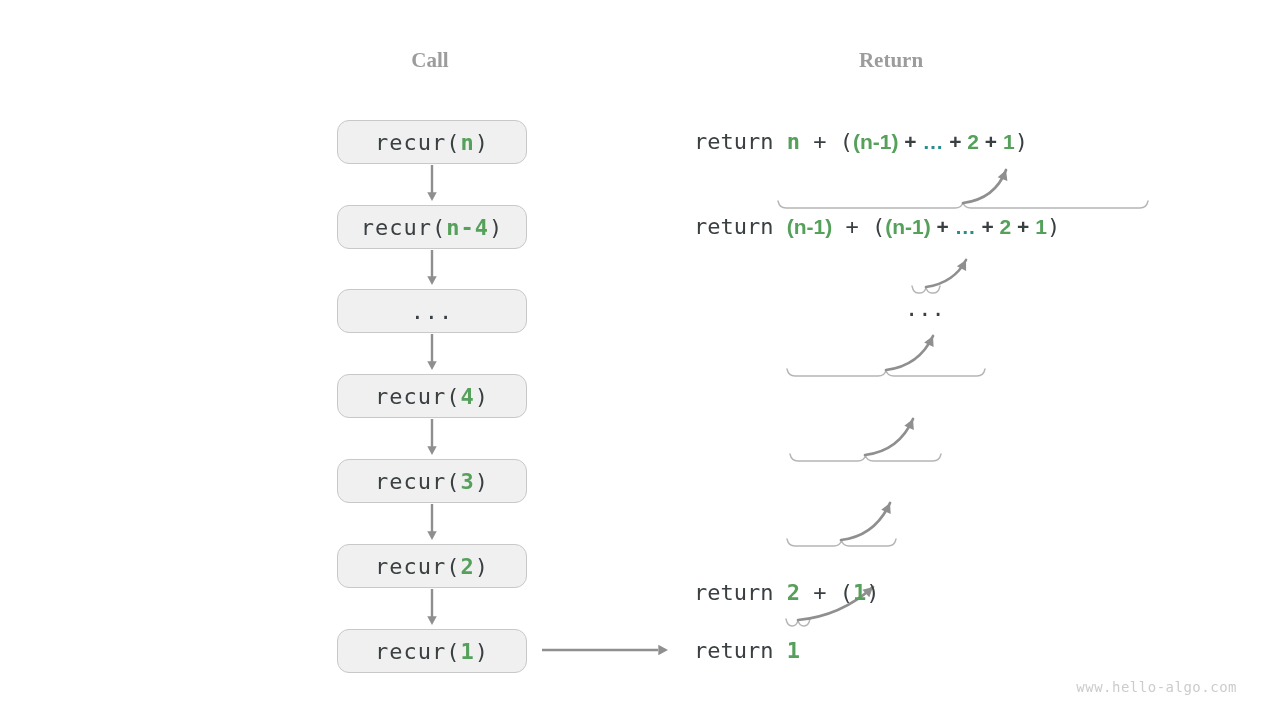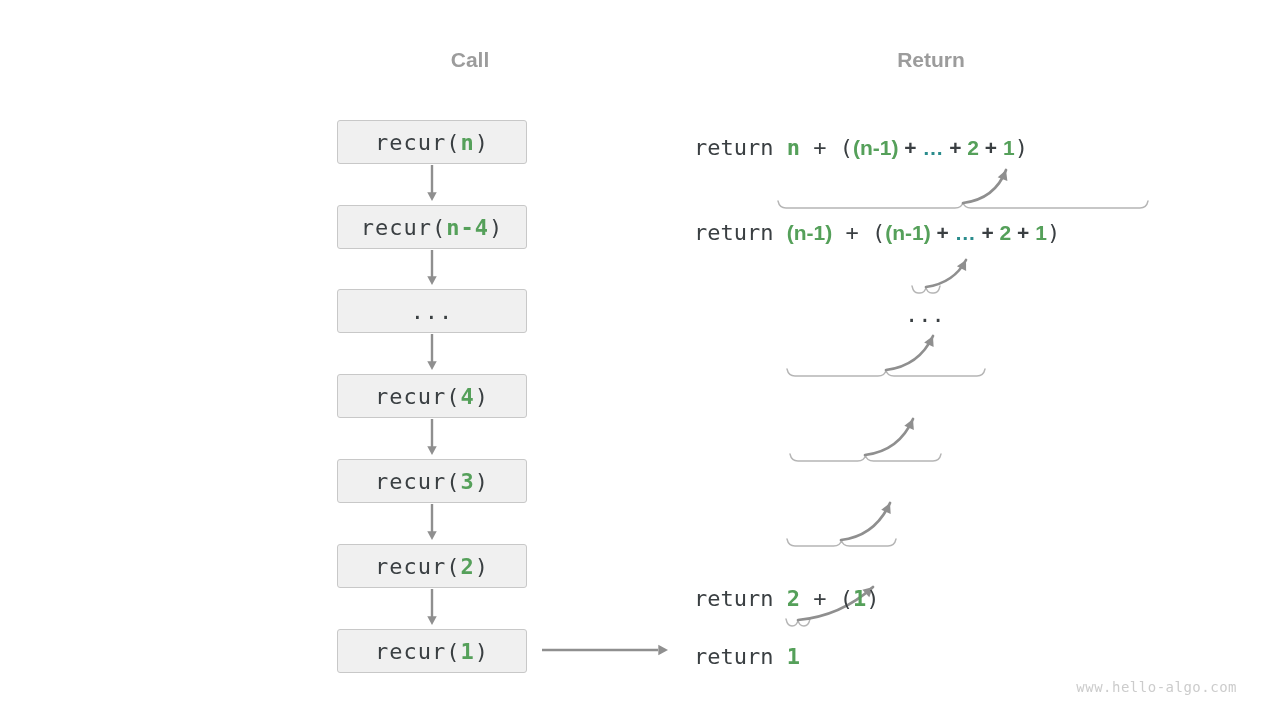--- a/index.html
+++ b/index.html
@@ -14,32 +14,32 @@
     --c-watermark:#cccccc;
   }
   html,body{margin:0;padding:0;background:#ffffff;}
   .canvas{
     position:relative;width:1280px;height:720px;background:#ffffff;overflow:hidden;
     font-family:"DejaVu Sans Mono",monospace;
   }
   #overlay{position:absolute;left:0;top:0;width:1280px;height:720px;}
   .col-header{
     position:absolute;top:48px;transform:translateX(-50%);
-    font-family:Liberation Sans, sans-serif;font-weight:bold;font-size:21px;
-    color:var(--c-gray);white-space:nowrap;margin-left:40px;
+    font-family:Liberation Serif, serif;font-weight:bold;font-size:21px;
+    color:var(--c-gray);white-space:nowrap;
   }
   .call-box{
     position:absolute;left:337px;width:190px;height:44px;box-sizing:border-box;
-    background:var(--c-boxfill);border:1.5px solid var(--c-boxborder);border-radius:3px;
+    background:var(--c-boxfill);border:1.5px solid var(--c-boxborder);border-radius:12px;
     display:flex;align-items:center;justify-content:center;
     font-size:22px;letter-spacing:1px;white-space:pre;color:var(--c-code);
   }
   .ret-line{
     position:absolute;left:694px;transform:translateY(-50%);
-    font-size:22px;line-height:30px;white-space:pre;color:var(--c-code);margin-top:6px;
+    font-size:22px;line-height:30px;white-space:pre;color:var(--c-code);
   }
   .ret-line.dots{left:905px;}
   .seg-kw{font-family:"DejaVu Sans Mono",monospace;color:var(--c-code);}
   .seg-g{font-family:"DejaVu Sans Mono",monospace;font-weight:bold;color:var(--c-green);}
   .seg-sg{font-family:"Liberation Sans",sans-serif;font-weight:bold;font-size:21px;color:var(--c-green);}
   .seg-s{font-family:"Liberation Sans",sans-serif;font-weight:bold;font-size:21px;color:var(--c-code);}
   .seg-t{font-family:"Liberation Sans",sans-serif;font-weight:bold;font-size:21px;color:var(--c-teal);}
   .trigger-label{
     position:absolute;left:607px;top:596px;transform:translateX(-50%);
     font-family:"Liberation Sans",sans-serif;font-weight:bold;font-size:20px;

